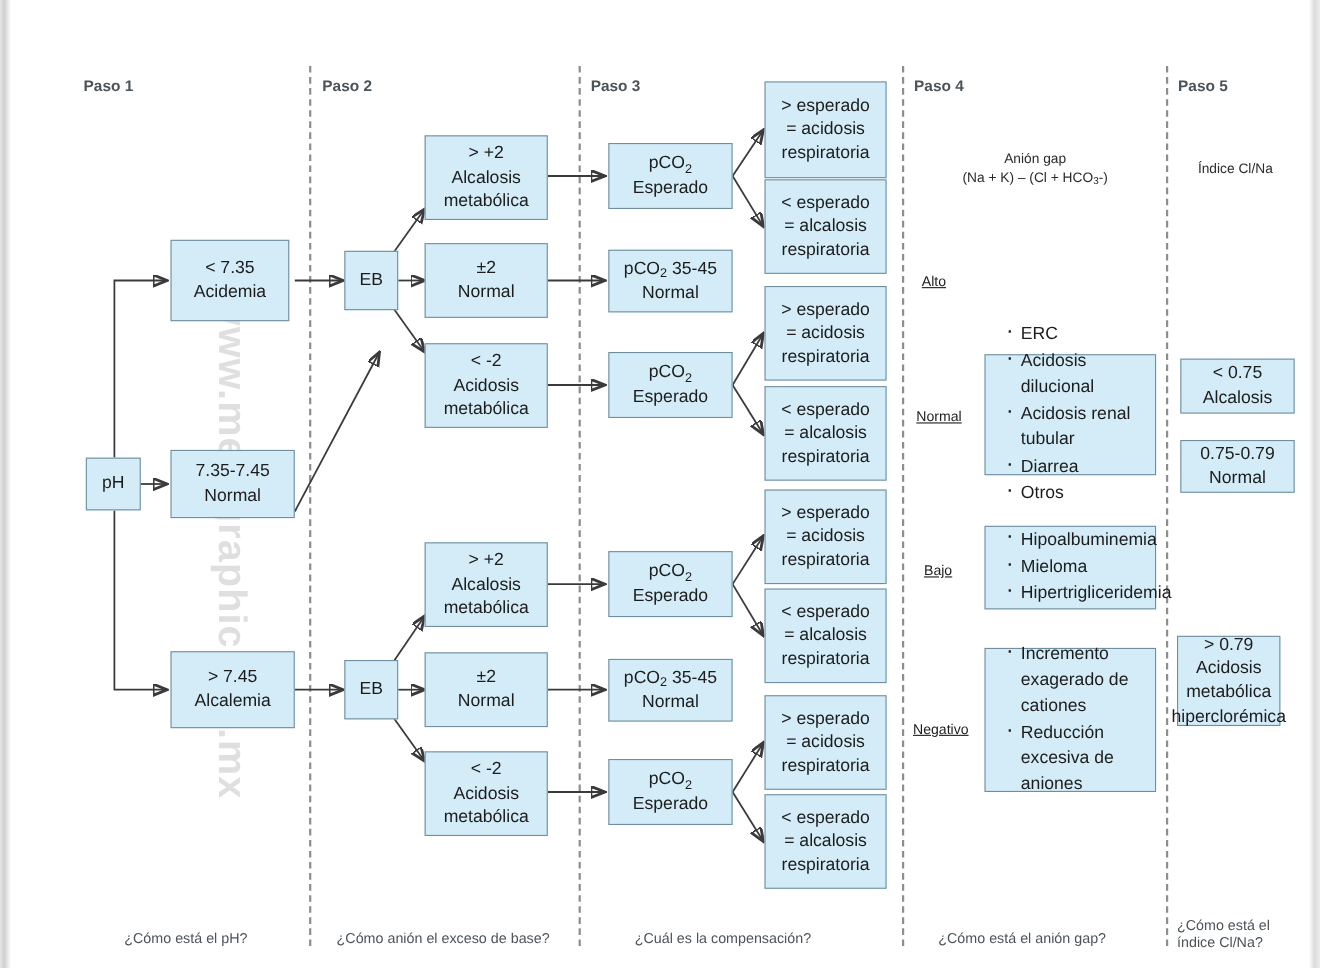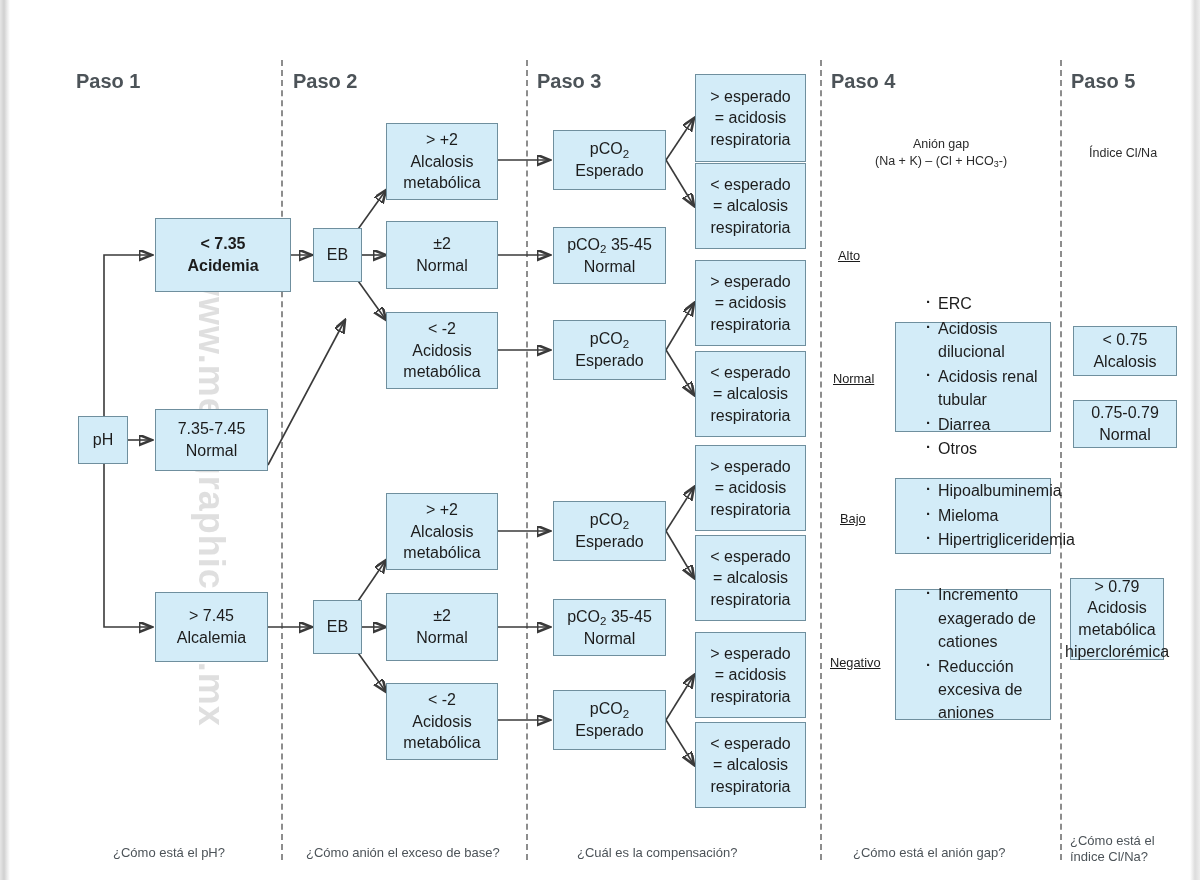--- a/index.html
+++ b/index.html
@@ -35,21 +35,21 @@
   .divider {
     position: absolute;
     top: 60px;
     height: 800px;
     width: 0;
     border-left: 2px dashed #8d8d8d;
   }
 
   .step-head {
     position: absolute;
-    font-size: 20px;
+    font-size: 14px;
     font-weight: bold;
     color: #4c5358;
     white-space: nowrap;
   }
 
   .step-q {
     position: absolute;
     font-size: 13px;
     color: #4c5358;
     white-space: nowrap;
@@ -75,21 +75,21 @@
     justify-content: center;
     text-align: center;
     font-size: 16px;
     color: #1c1c1c;
     line-height: 1.35;
     padding: 2px 4px;
   }
   .box.list {
     justify-content: flex-start;
     text-align: left;
-    padding-left: 28px;
+    padding-left: 18px;
   }
   .box ul {
     margin: 0;
     padding: 0 0 0 14px;
     list-style: none;
   }
   .box ul li {
     position: relative;
     margin: 0 0 1.5px 0;
     line-height: 1.45;
@@ -196,21 +196,21 @@
   <div class="step-head" style="left:76px;  top:70px;">Paso 1</div>
   <div class="step-head" style="left:293px; top:70px;">Paso 2</div>
   <div class="step-head" style="left:537px; top:70px;">Paso 3</div>
   <div class="step-head" style="left:831px; top:70px;">Paso 4</div>
   <div class="step-head" style="left:1071px;top:70px;">Paso 5</div>
 
   <div class="box" style="left:78px; top:416px; width:50px; height:48px;">
     <span>pH</span>
   </div>
 
-  <div class="box" style="left:155px; top:218px; width:136px; height:74px;font-weight:bold;">
+  <div class="box" style="left:155px; top:218px; width:108px; height:74px;">
     <div>
       <span>&lt; 7.35</span><br>
       <span>Acidemia</span>
     </div>
   </div>
   <div class="box" style="left:155px; top:409px; width:113px; height:62px;">
     <div>
       <span>7.35-7.45</span><br>
       <span>Normal</span>
     </div>

